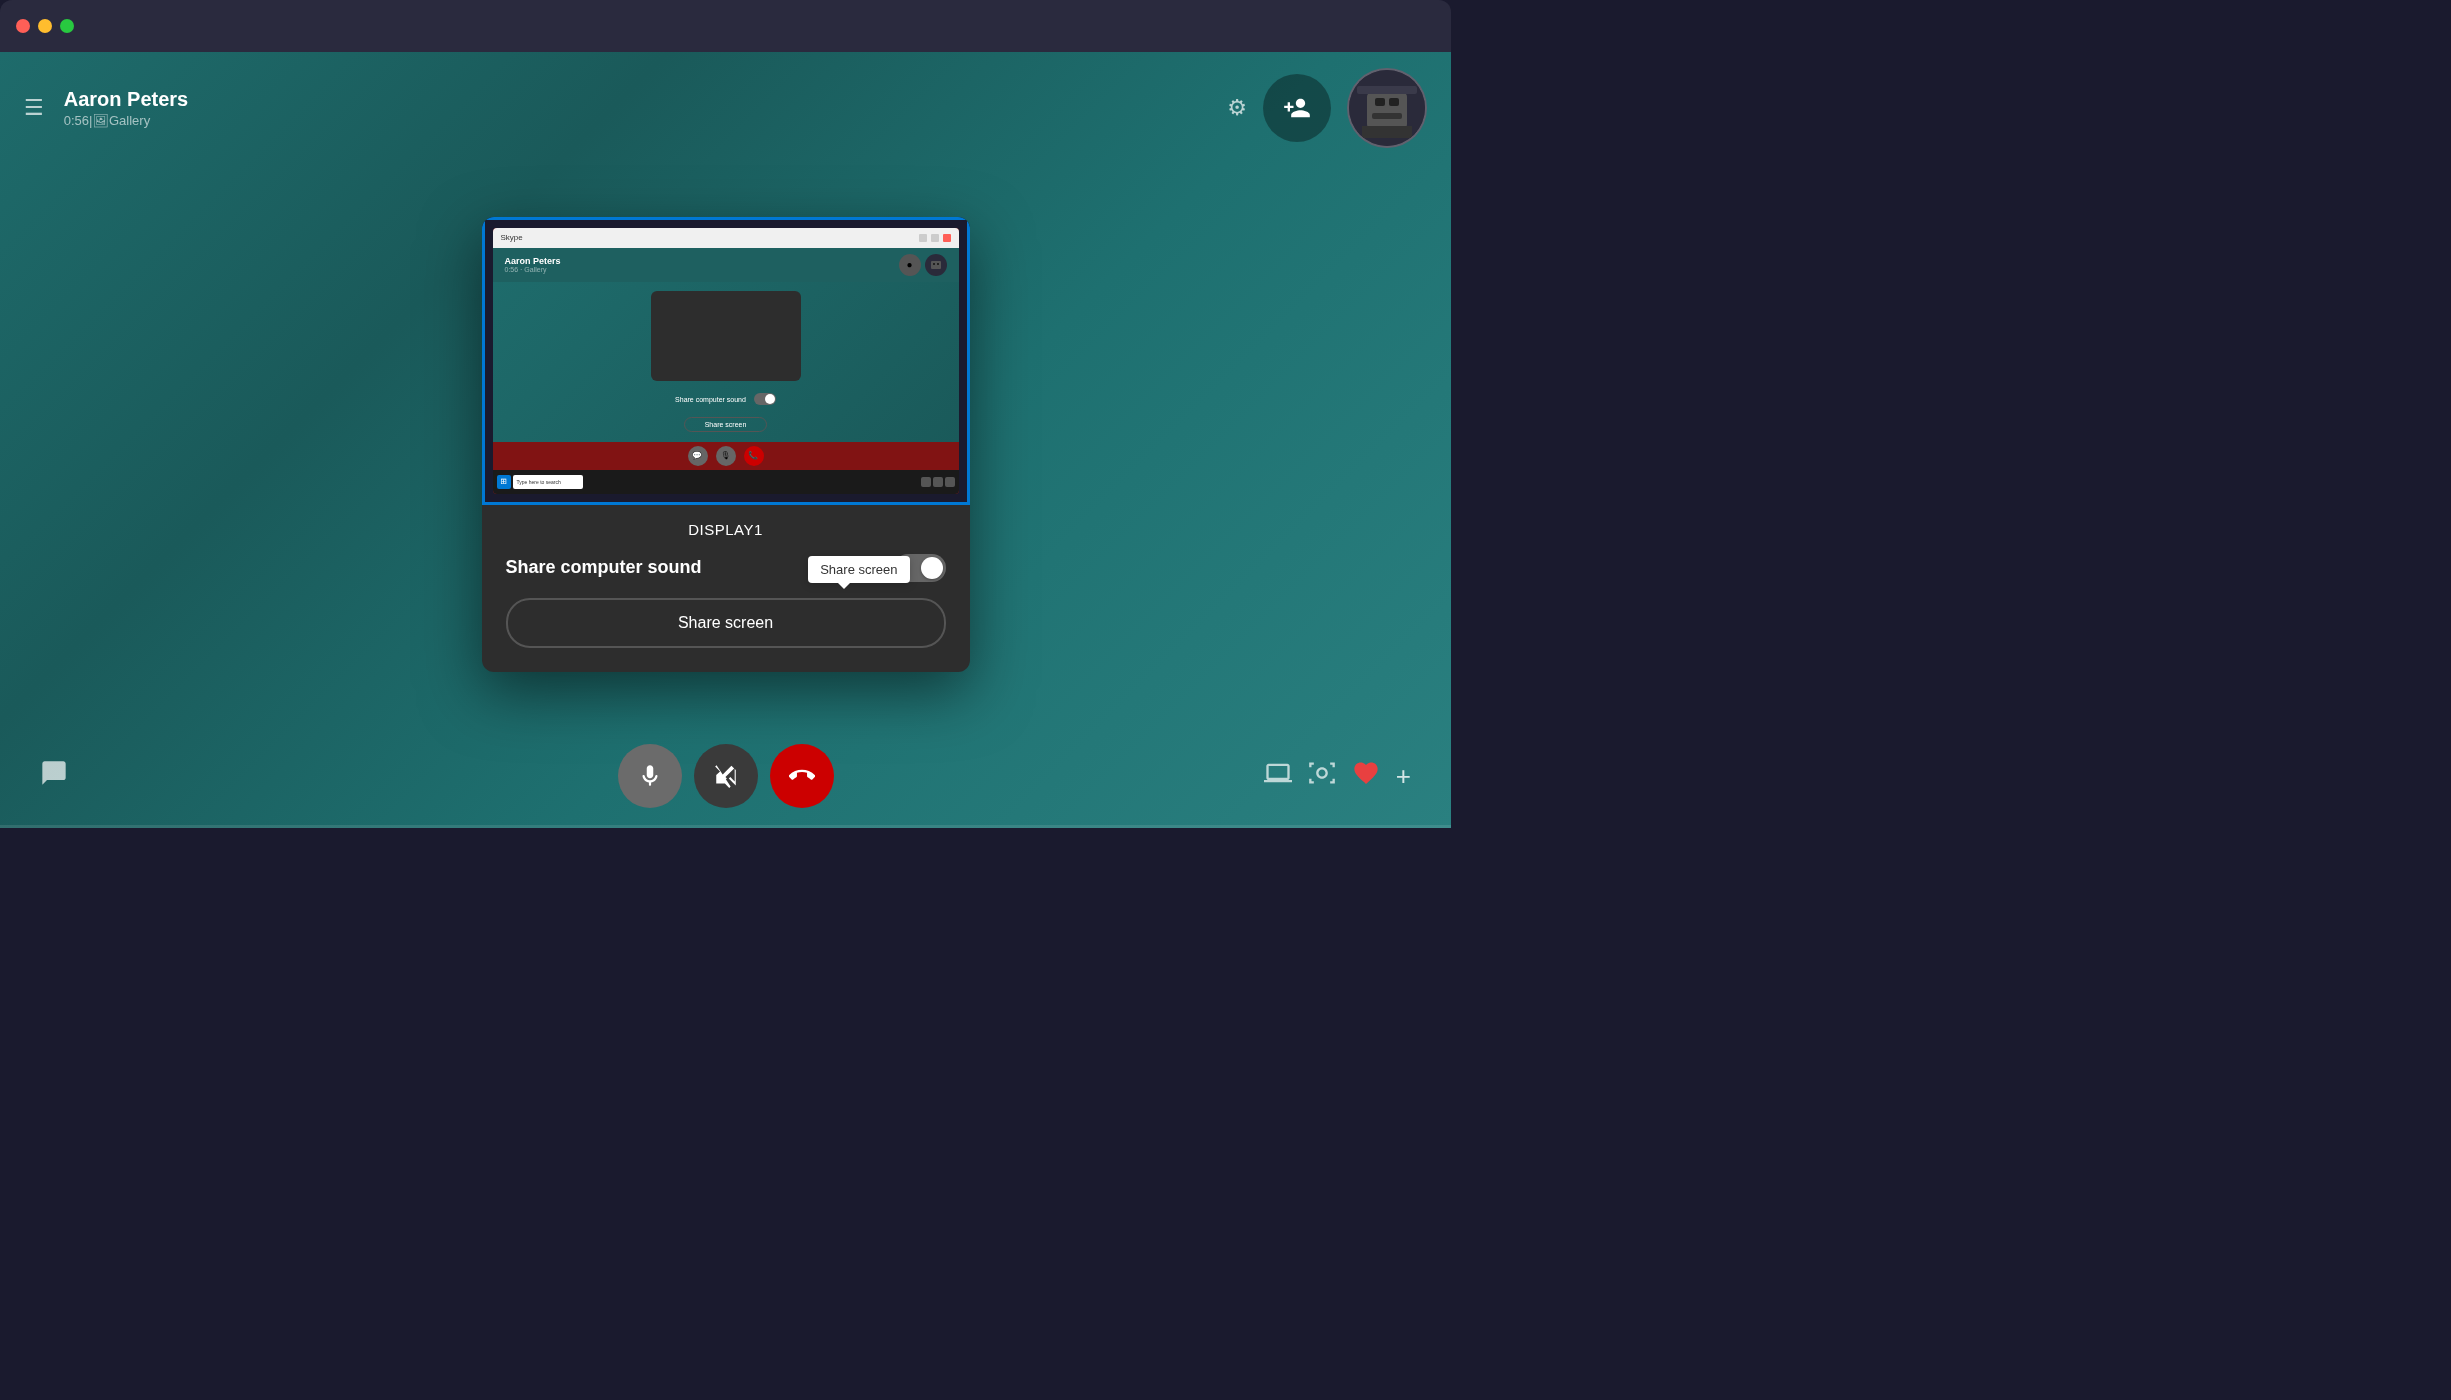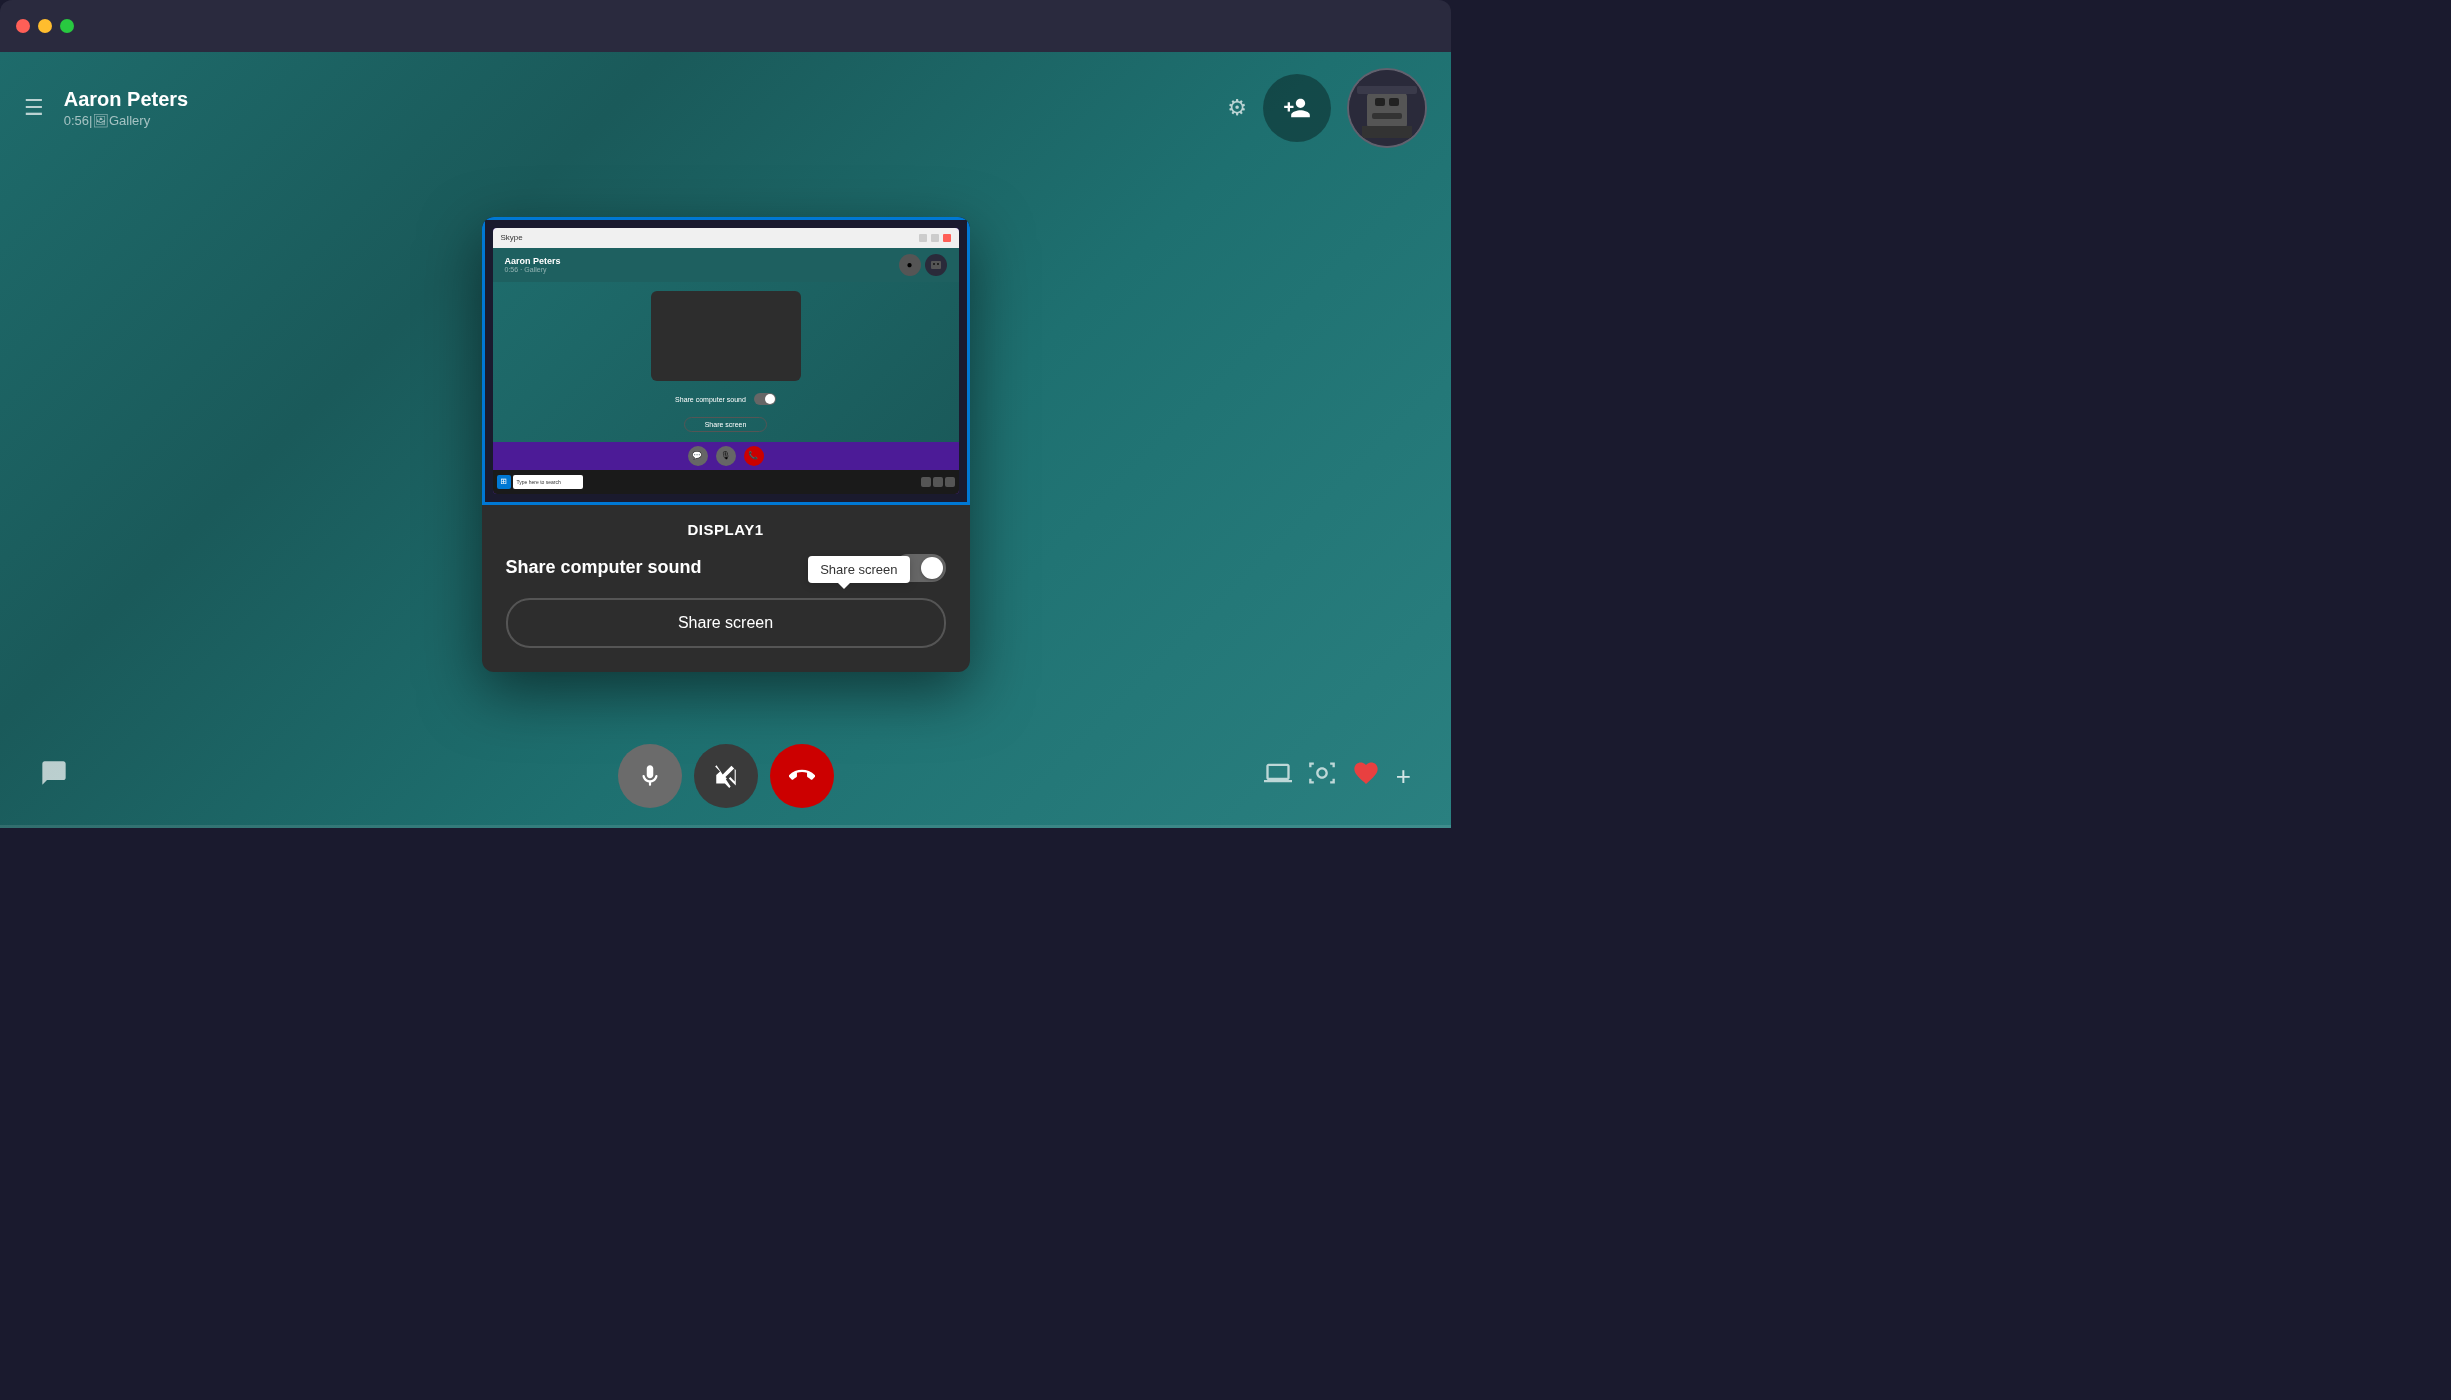--- a/index.html
+++ b/index.html
@@ -147,21 +147,21 @@
       border: 3px solid #0078d4;
     }
 
     
     .mini-window {
       position: absolute;
       top: 8px;
       left: 8px;
       right: 8px;
       bottom: 8px;
-      background: #6d28d9;
+      background: #b91c1c;
       border-radius: 4px;
       overflow: hidden;
     }
     .mini-titlebar {
       background: #f0f0f0;
       height: 20px;
       display: flex;
       align-items: center;
       padding: 0 8px;
       font-size: 8px;
@@ -307,21 +307,21 @@
       height: 10px;
       border-radius: 2px;
       background: #555;
     }
 
     
     .display-label {
       text-align: center;
       color: white;
       font-size: 15px;
-      font-weight: 700;
+      font-weight: 400;
       padding: 16px 0 8px;
       letter-spacing: 0.5px;
     }
 
     
     .sound-row {
       display: flex;
       align-items: center;
       justify-content: space-between;
       padding: 8px 24px 16px;

